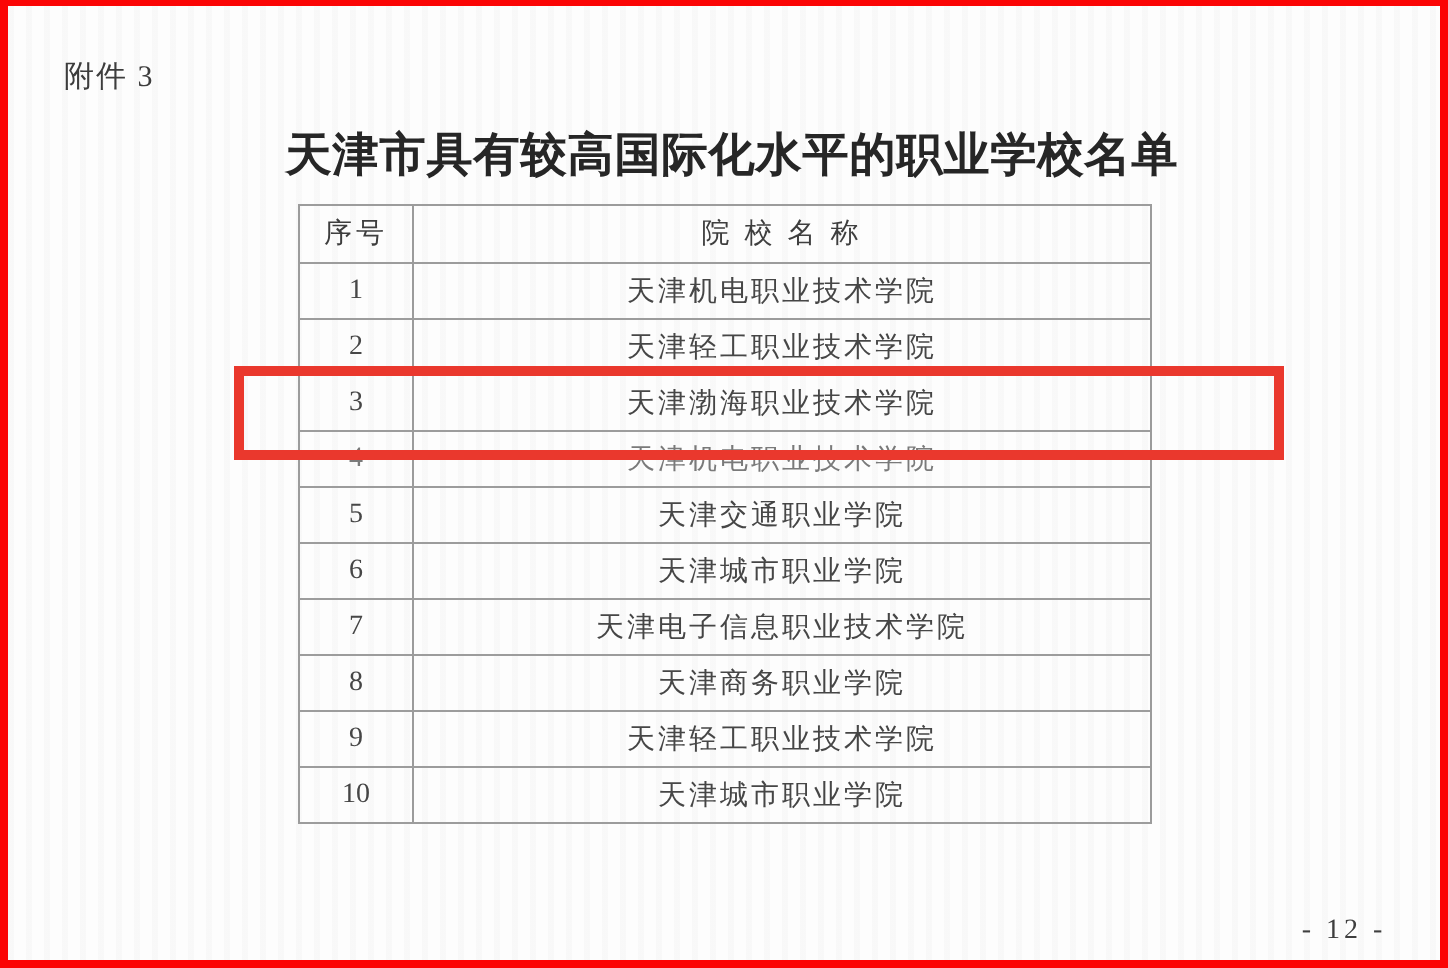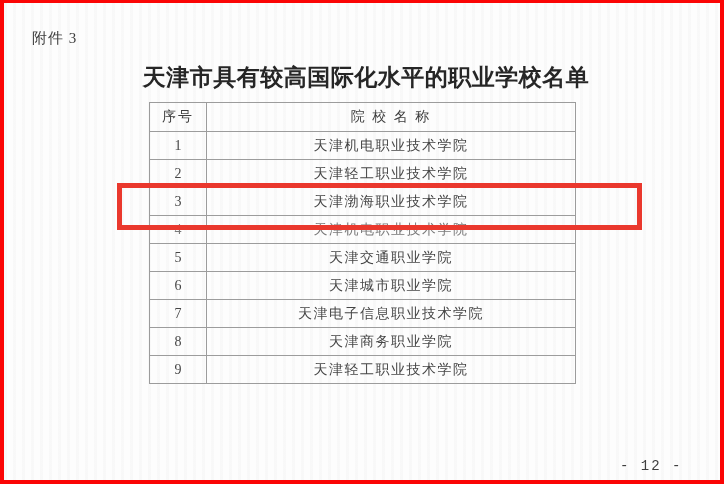--- a/index.html
+++ b/index.html
@@ -66,27 +66,27 @@
   .highlight-box {
     position: absolute;
     left: 113px; top: 180px;
     width: 525px; height: 47px;
     border: 5px solid #ea382d;
     background: transparent;
     pointer-events: none;
   }
   .page-number {
     position: absolute;
-    left: 616px; top: 455px;
+    left: 632px; top: 455px;
     width: 72px;
+    text-align: center;
     font-size: 14px;
     color: #3f3f3f;
     letter-spacing: 2px;
     white-space: nowrap;
-    font-family: Liberation Mono, monospace;
   }
 </style>
 </head>
 <body>
 
 <div class="page-frame">
 
   <div class="attachment-label">附件 3</div>
 
   <div class="doc-title">天津市具有较高国际化水平的职业学校名单</div>
@@ -132,20 +132,24 @@
         <td>天津电子信息职业技术学院</td>
       </tr>
       <tr>
         <td class="cell-index">8</td>
         <td>天津商务职业学院</td>
       </tr>
       <tr>
         <td class="cell-index">9</td>
         <td>天津轻工职业技术学院</td>
       </tr>
+      <tr>
+        <td class="cell-index">10</td>
+        <td>天津城市职业学院</td>
+      </tr>
     </tbody>
   </table>
 
   <div class="highlight-box"></div>
 
   <div class="page-number">- 12 -</div>
 
 </div>
 
 </body></html>

